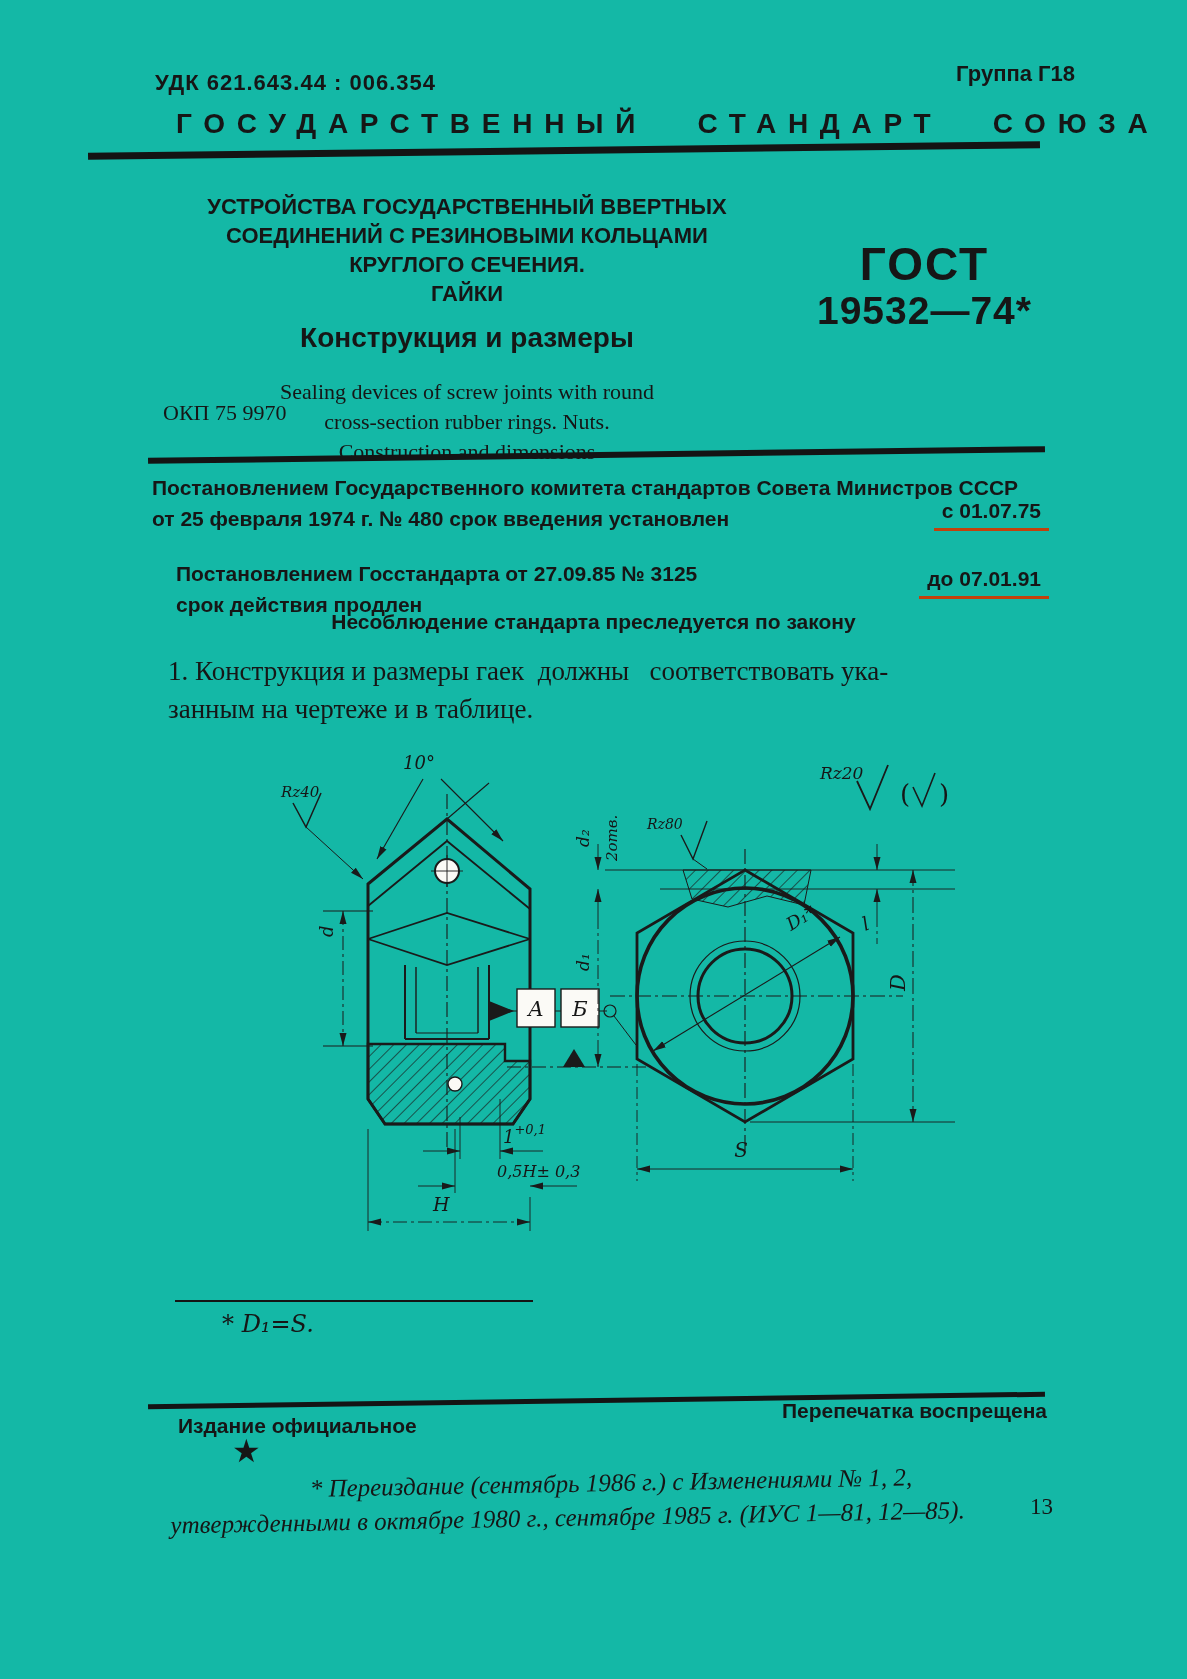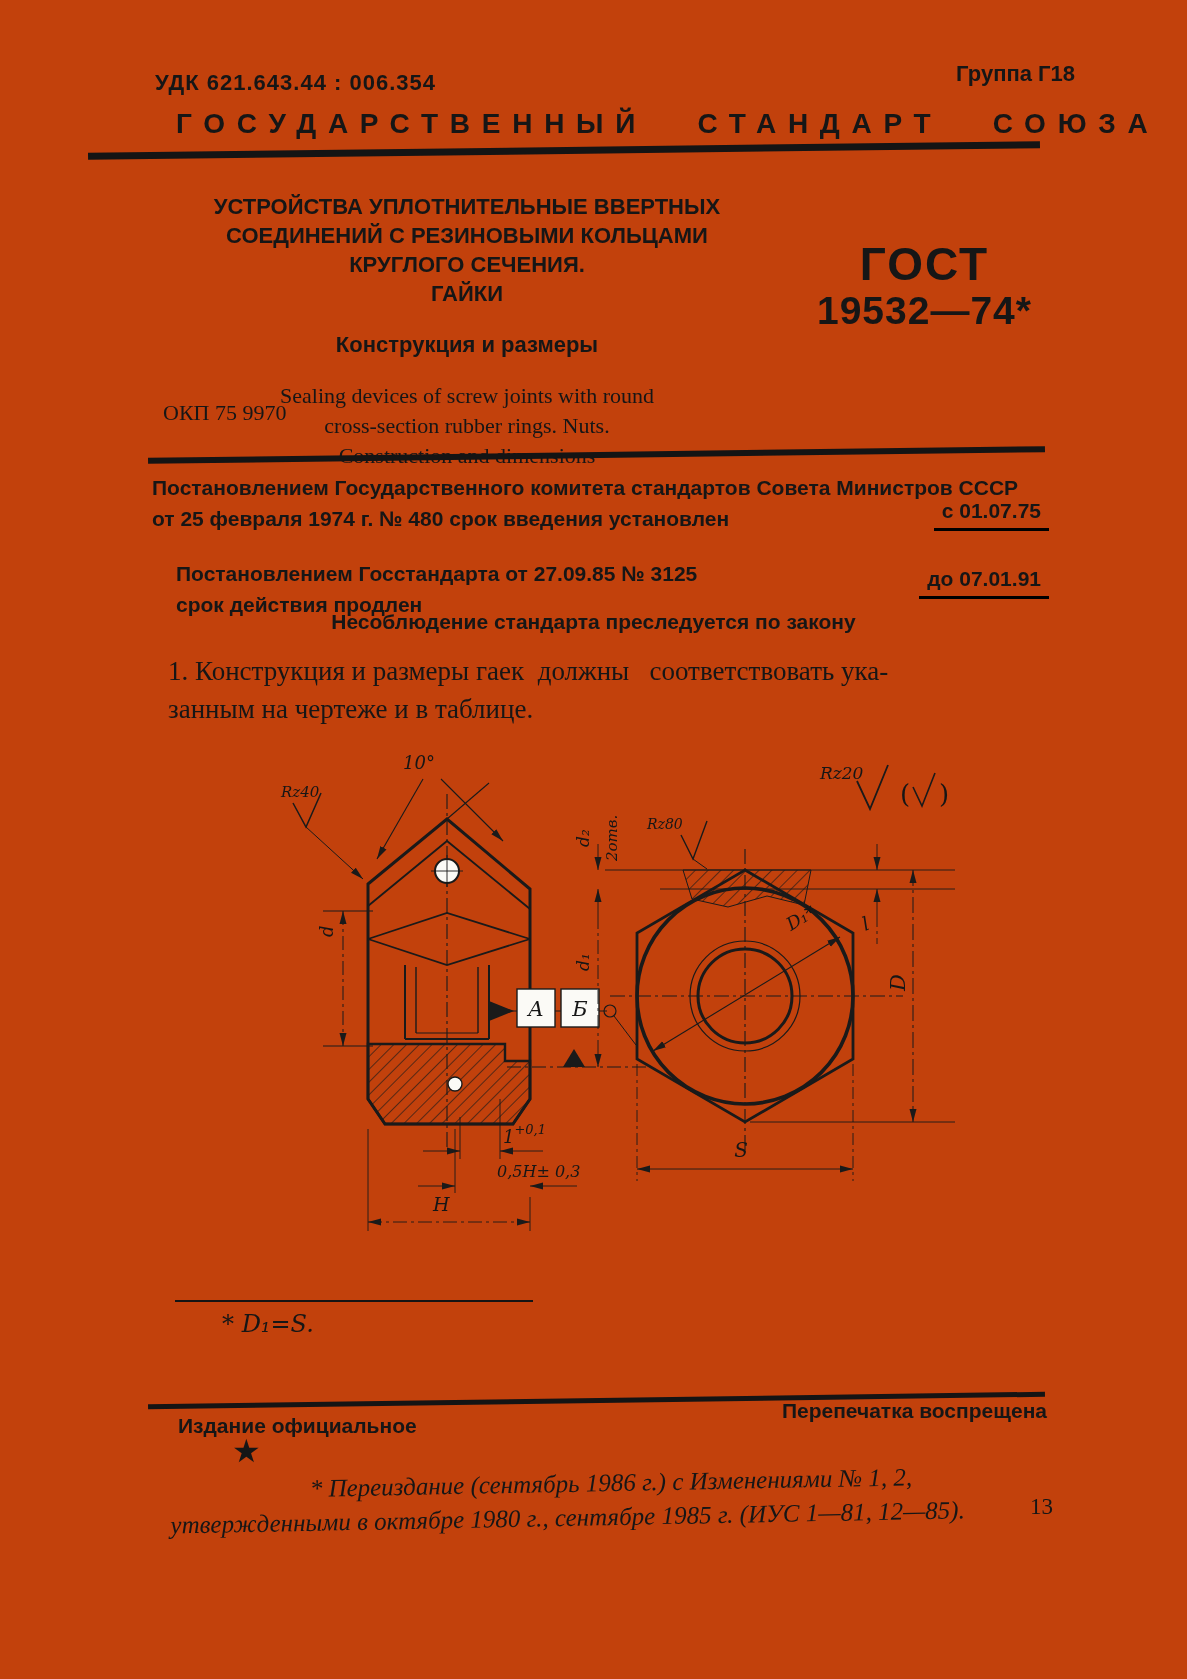--- a/index.html
+++ b/index.html
@@ -1,44 +1,44 @@
 <!DOCTYPE html>
 <html><head>
 <meta charset="utf-8">
 <style>
   html,body{margin:0;padding:0;}
   body{background:#e8e8e8;}
   .page{
     position:relative;width:1187px;height:1679px;margin:0 auto;
-    background:#c2410c;color:#161616;overflow:hidden;
+    background:#14b8a6;color:#161616;overflow:hidden;
     font-family:"Liberation Serif", serif;
   }
   .sans{font-family:"Liberation Sans", sans-serif;}
   .abs{position:absolute;}
   .b{font-weight:bold;}
   .i{font-style:italic;}
   .pre{white-space:pre-line;}
   .prewrap{white-space:pre-wrap;}
   .rule{background:#141414;}
   .udk{left:155px;top:70px;font-size:22px;letter-spacing:1px;}
   .group{right:112px;top:61px;font-size:22px;}
   .orgline{left:160px;top:108px;width:885px;font-size:28px;letter-spacing:0.42em;word-spacing:1.1em;white-space:nowrap;margin-left:16px;}
   .bar1{left:88px;top:147px;width:952px;height:7px;transform:rotate(-0.7deg);}
   .titlecol{left:188px;top:192px;width:558px;text-align:center;}
   .titlemain{font-size:22px;line-height:29px;}
-  .subtitle{margin-top:24px;font-size:22px;}
+  .subtitle{margin-top:14px;font-size:28px;}
   .engl{margin-top:23px;font-size:22px;line-height:30px;}
   .okp{left:163px;top:400px;font-size:22px;}
   .gostcol{left:782px;top:240px;width:285px;text-align:center;}
   .gost1{font-size:46px;letter-spacing:2px;line-height:48px;}
   .gost2{font-size:39px;letter-spacing:1px;line-height:46px;}
   .rule2{left:148px;top:452px;width:897px;height:6px;transform:rotate(-0.75deg);}
   .res1{left:152px;top:472px;width:910px;font-size:21px;line-height:31px;}
   .res2{left:152px;top:558px;width:660px;font-size:21px;line-height:31px;margin-left:24px;}
-  .date{font-size:21px;border-bottom:3px solid #000000;padding:0 8px 5px 8px;}
+  .date{font-size:21px;border-bottom:3px solid #c2410c;padding:0 8px 5px 8px;}
   .date1{right:138px;top:499px;}
   .date2{right:138px;top:567px;}
   .law{left:0;top:610px;width:100%;text-align:center;font-size:21px;}
   .clause{left:168px;top:652px;width:910px;font-size:27px;line-height:38px;}
   .drawing{left:255px;top:699px;width:780px;height:560px;}
   .fnrule{left:175px;top:1300px;width:358px;height:2px;}
   .fntext{left:222px;top:1310px;font-size:24px;font-family:"DejaVu Serif", serif;text-align:center;}
   .rule3{left:148px;top:1398px;width:897px;height:5px;transform:rotate(-0.8deg);}
   .official{left:178px;top:1414px;font-size:21px;text-align:right;}
   .reprint{right:140px;top:1399px;font-size:21px;}
@@ -52,21 +52,21 @@
 <body>
 
 <div class="page">
 
   <div class="abs sans b udk">УДК 621.643.44 : 006.354</div>
   <div class="abs sans b group">Группа Г18</div>
   <div class="abs sans b orgline">ГОСУДАРСТВЕННЫЙ СТАНДАРТ СОЮЗА ССР</div>
   <div class="abs rule bar1"></div>
 
   <div class="abs titlecol">
-    <div class="sans b titlemain pre">УСТРОЙСТВА УПЛОТНИТЕЛЬНЫЕ ВВЕРТНЫХ
+    <div class="sans b titlemain pre">УСТРОЙСТВА ГОСУДАРСТВЕННЫЙ ВВЕРТНЫХ
 СОЕДИНЕНИЙ С РЕЗИНОВЫМИ КОЛЬЦАМИ
 КРУГЛОГО СЕЧЕНИЯ.
 ГАЙКИ</div>
     <div class="sans b subtitle">Конструкция и размеры</div>
     <div class="engl pre">Sealing devices of screw joints with round
 cross-section rubber rings. Nuts.
 Construction and dimensions</div>
   </div>
   <div class="abs okp">ОКП 75 9970</div>
 

